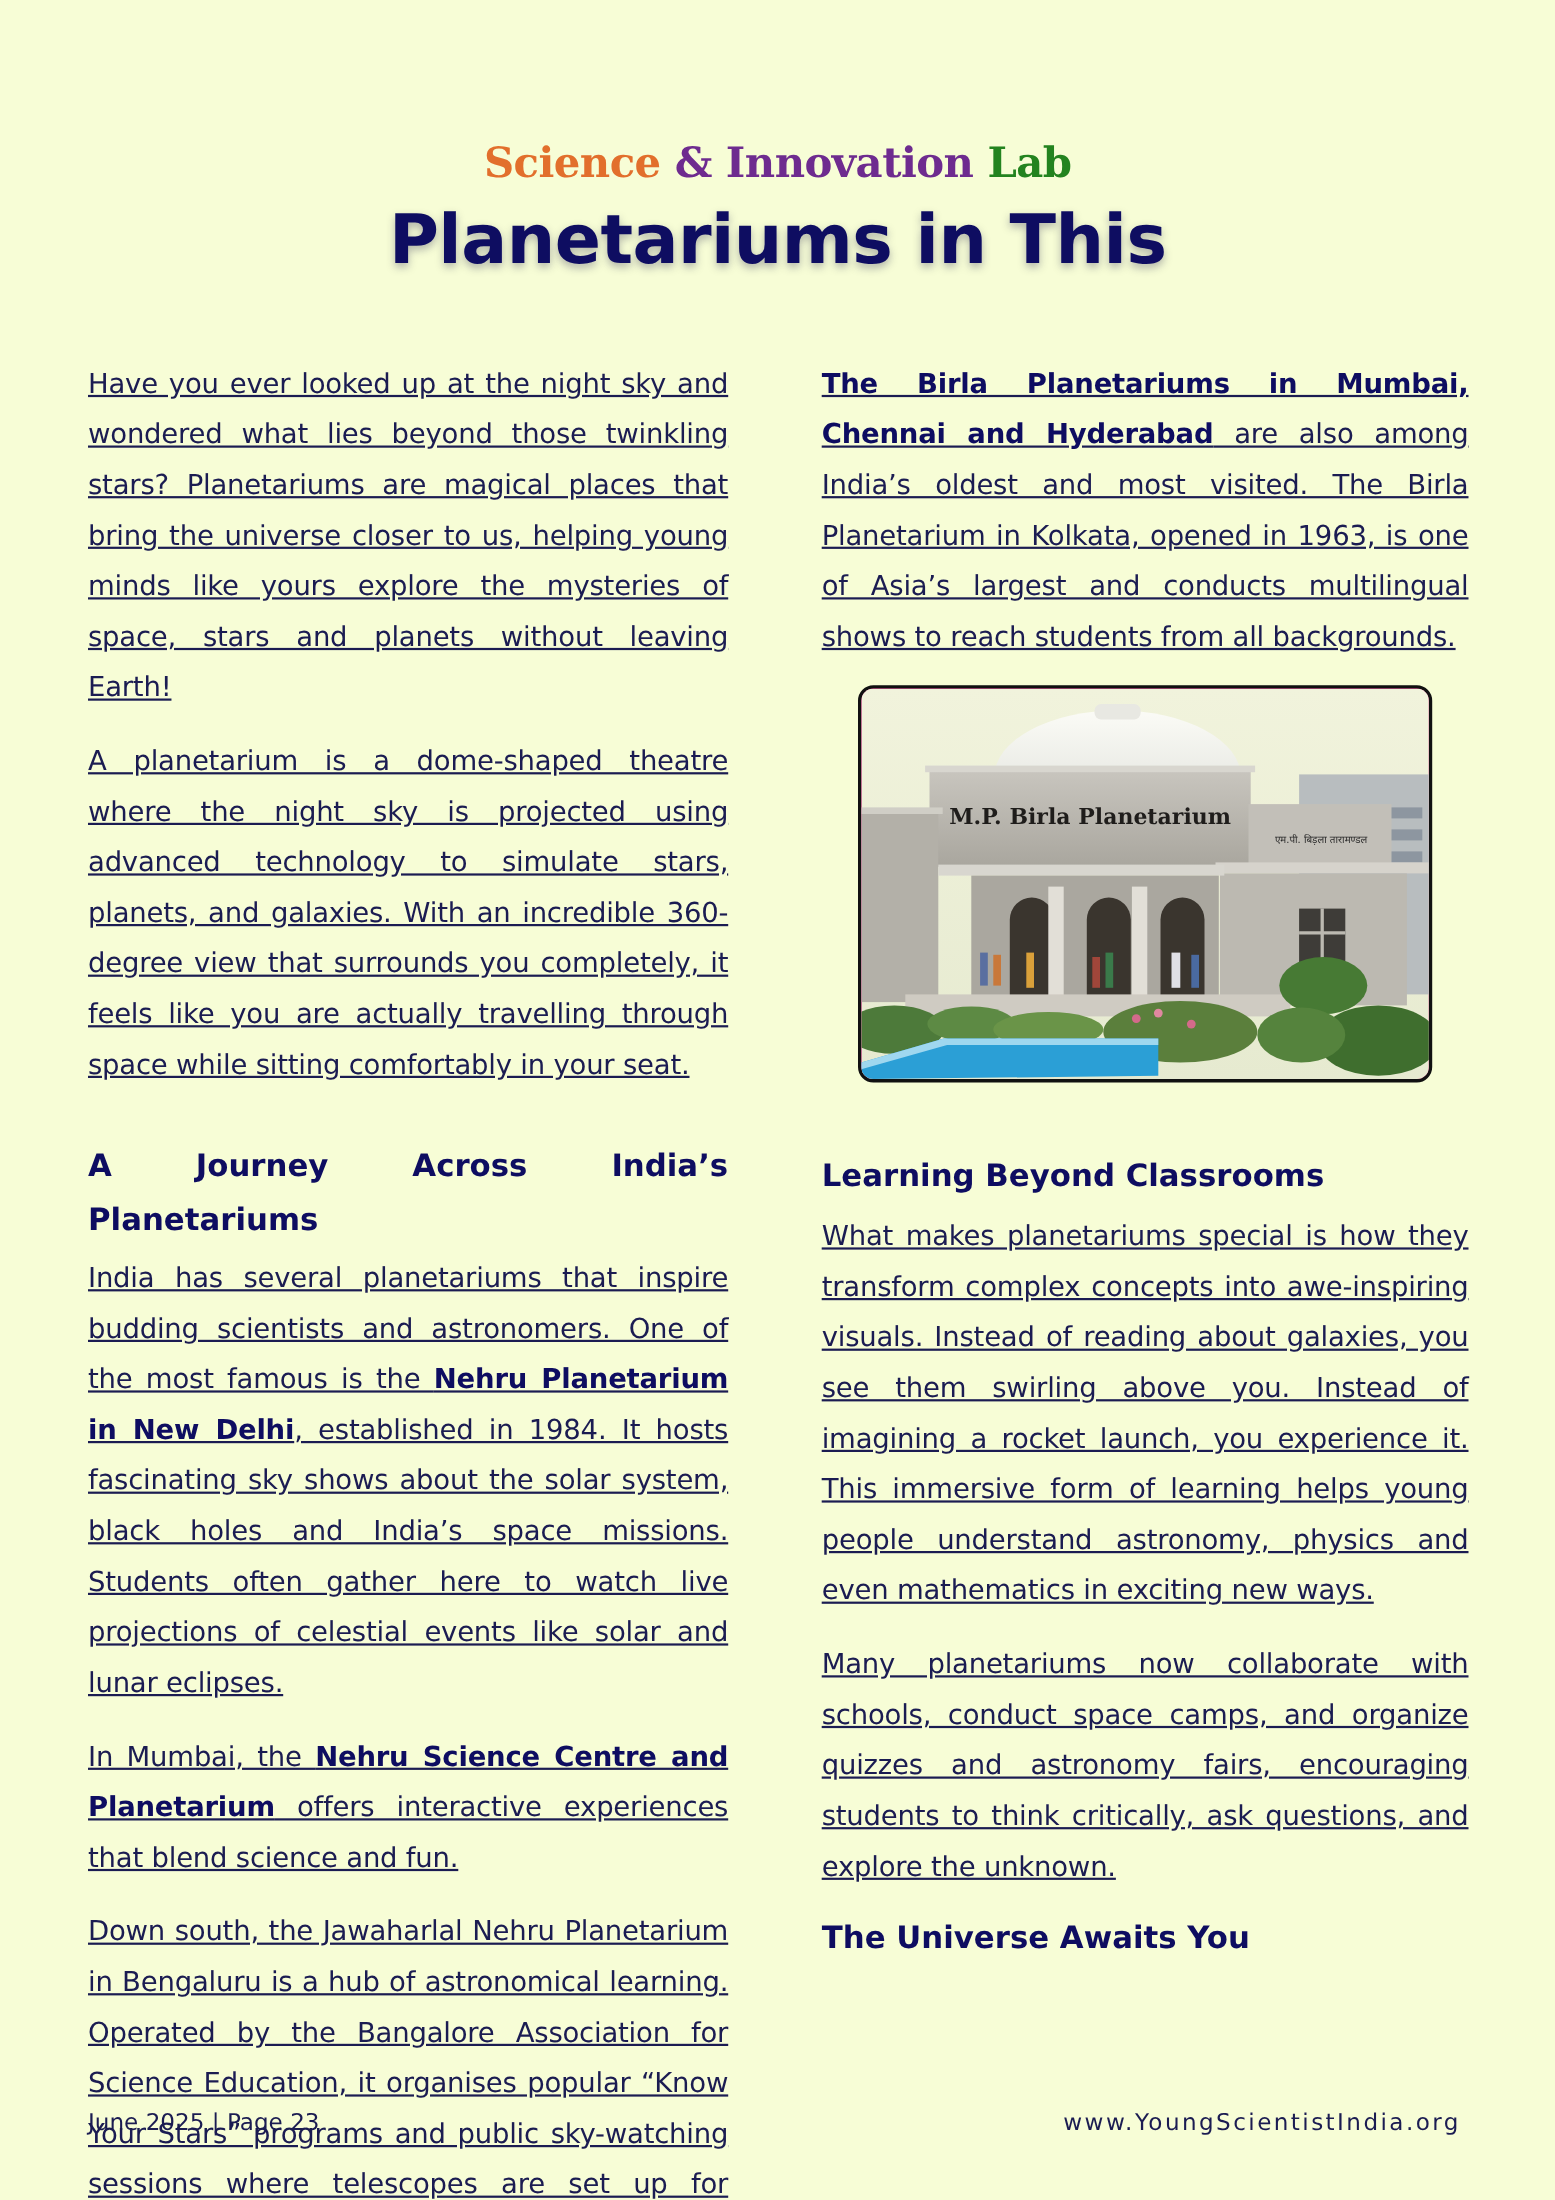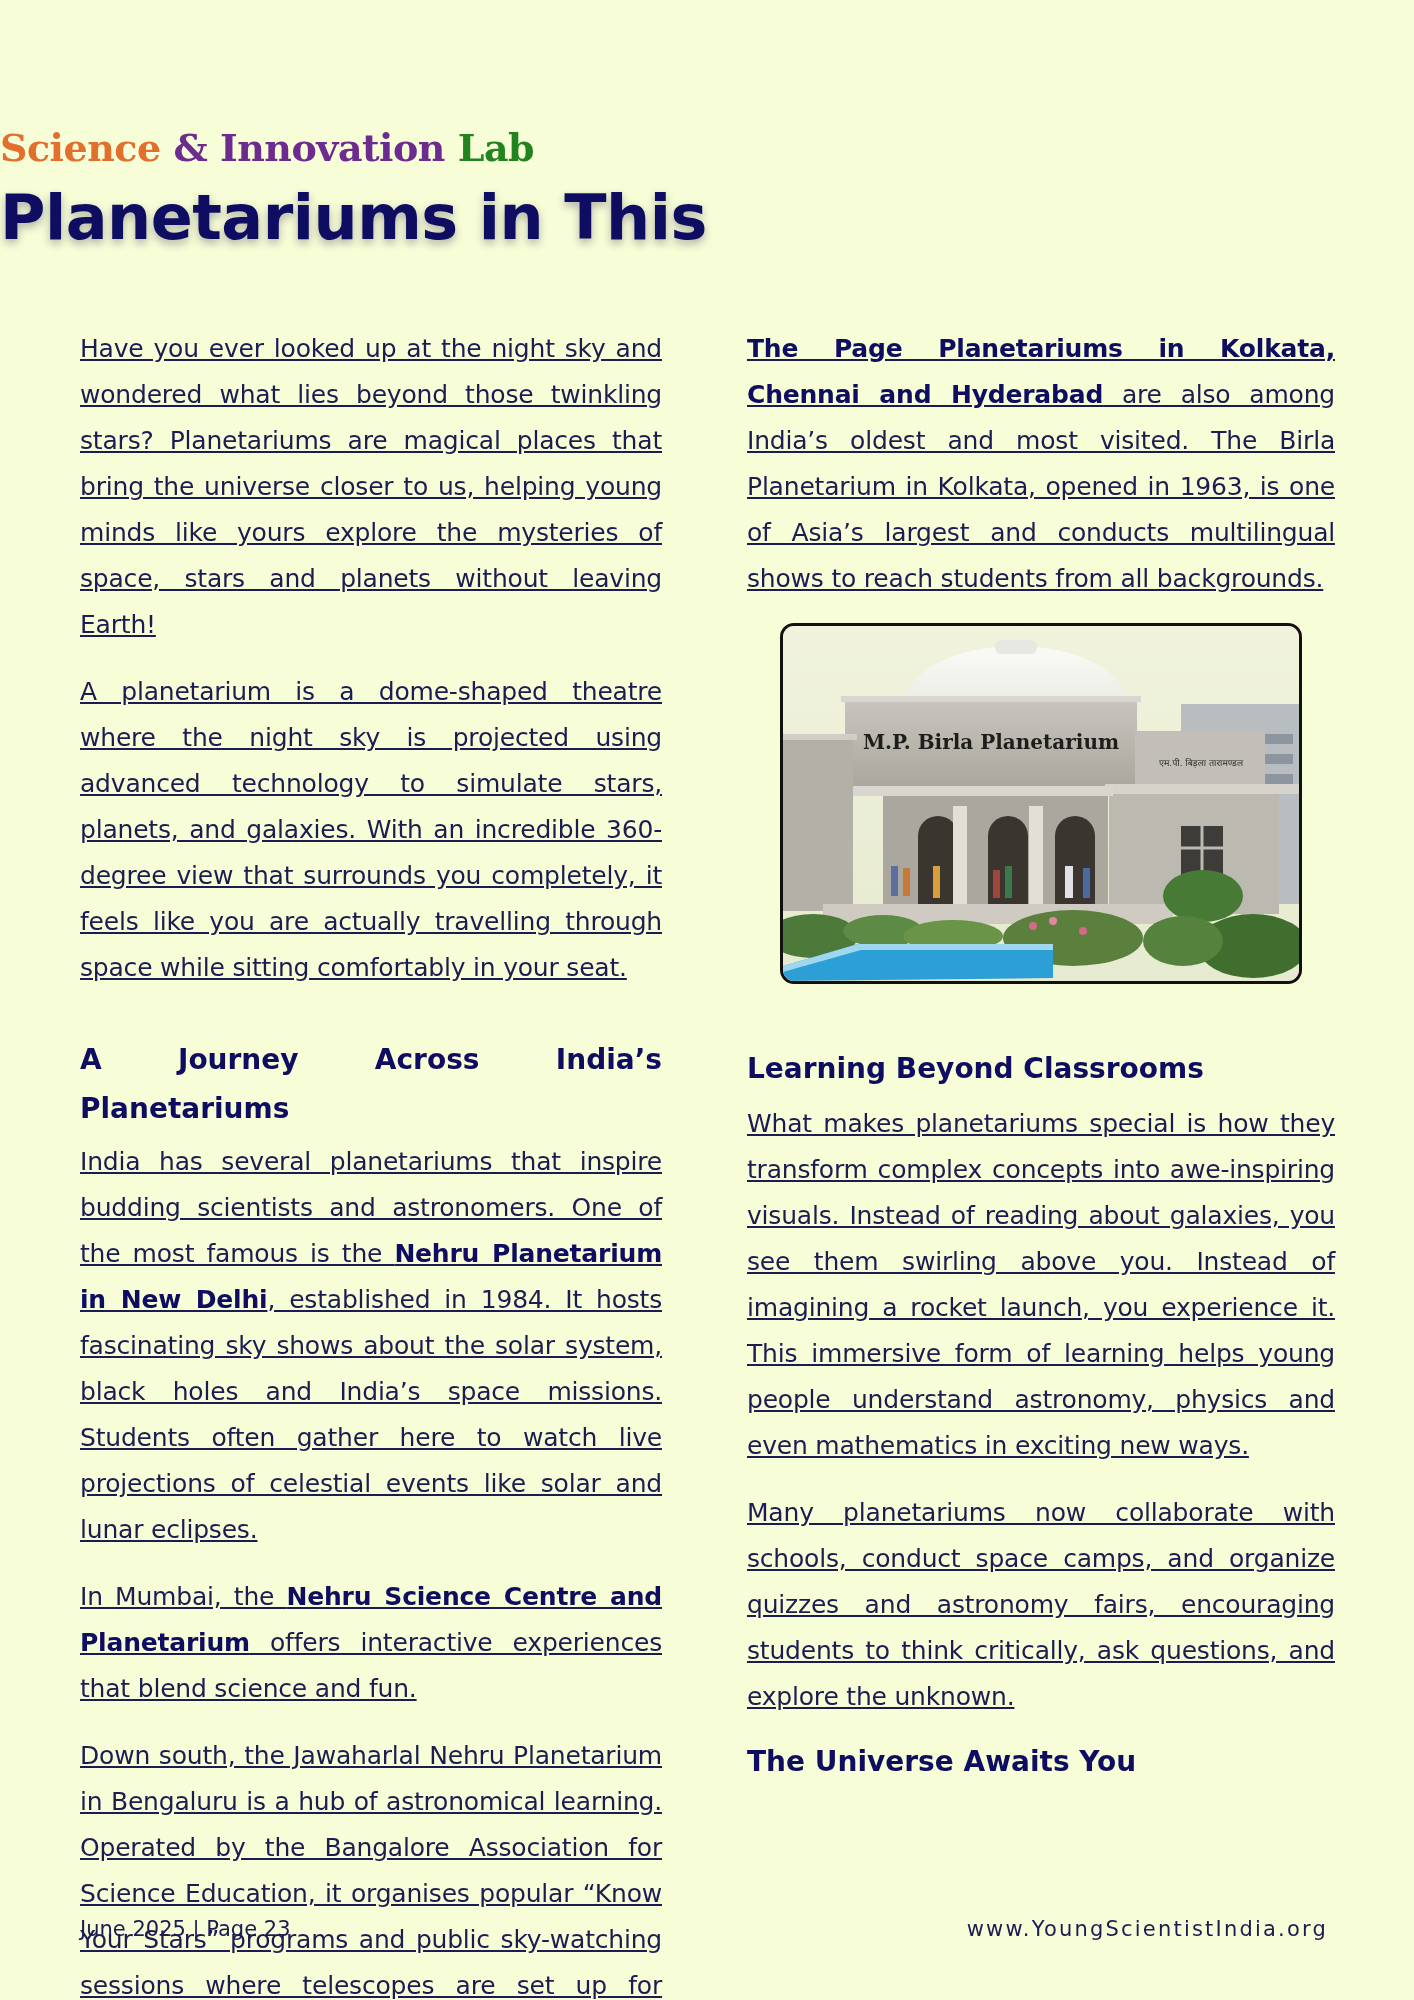--- a/index.html
+++ b/index.html
@@ -13,20 +13,21 @@
       position: relative;
       overflow: hidden;
       color: #1b1c52;
       font-family: "DejaVu Sans", sans-serif;
     }
     .header {
       position: absolute;
       top: 122px;
       left: 0;
       width: 1414px;
+      text-align: center;
     }
     .kicker {
       font-family: "DejaVu Serif", serif;
       font-weight: bold;
       font-size: 38px;
       letter-spacing: -0.5px;
       line-height: 52px;
     }
     .kicker .k1 { color: #e26f2c; }
     .kicker .k2 { color: #6e2b8f; }
@@ -136,21 +137,21 @@
   </h2>
 
   <p><span>India has several planetariums that inspire budding scientists and astronomers. One of the most famous is the </span><b>Nehru Planetarium in New Delhi</b><span>, established in 1984. It hosts fascinating sky shows about the solar system, black holes and India’s space missions. Students often gather here to watch live projections of celestial events like solar and lunar eclipses.</span></p>
 
   <p><span>In Mumbai, the </span><b>Nehru Science Centre and Planetarium</b><span> offers interactive experiences that blend science and fun.</span></p>
 
   <p>Down south, the Jawaharlal Nehru Planetarium in Bengaluru is a hub of astronomical learning. Operated by the Bangalore Association for Science Education, it organises popular “Know Your Stars” programs and public sky-watching sessions where telescopes are set up for everyone to gaze at planets and constellations.</p>
 </div>
 
 <div class="col right">
-  <p><b>The Page Planetariums in Kolkata, Chennai and Hyderabad</b><span> are also among India’s oldest and most visited. The Birla Planetarium in Kolkata, opened in 1963, is one of Asia’s largest and conducts multilingual shows to reach students from all backgrounds.</span></p>
+  <p><b>The Birla Planetariums in Mumbai, Chennai and Hyderabad</b><span> are also among India’s oldest and most visited. The Birla Planetarium in Kolkata, opened in 1963, is one of Asia’s largest and conducts multilingual shows to reach students from all backgrounds.</span></p>
 
   <div class="photo-frame">
     <svg width="516" height="355" viewBox="0 0 516 355">
       <defs>
         <linearGradient id="sky" x1="0" y1="0" x2="0" y2="1">
           <stop offset="0" stop-color="#f1f3dc"></stop>
           <stop offset="1" stop-color="#e6ead0"></stop>
         </linearGradient>
         <linearGradient id="dome" x1="0" y1="0" x2="0" y2="1">
           <stop offset="0" stop-color="#fbfbf6"></stop>

